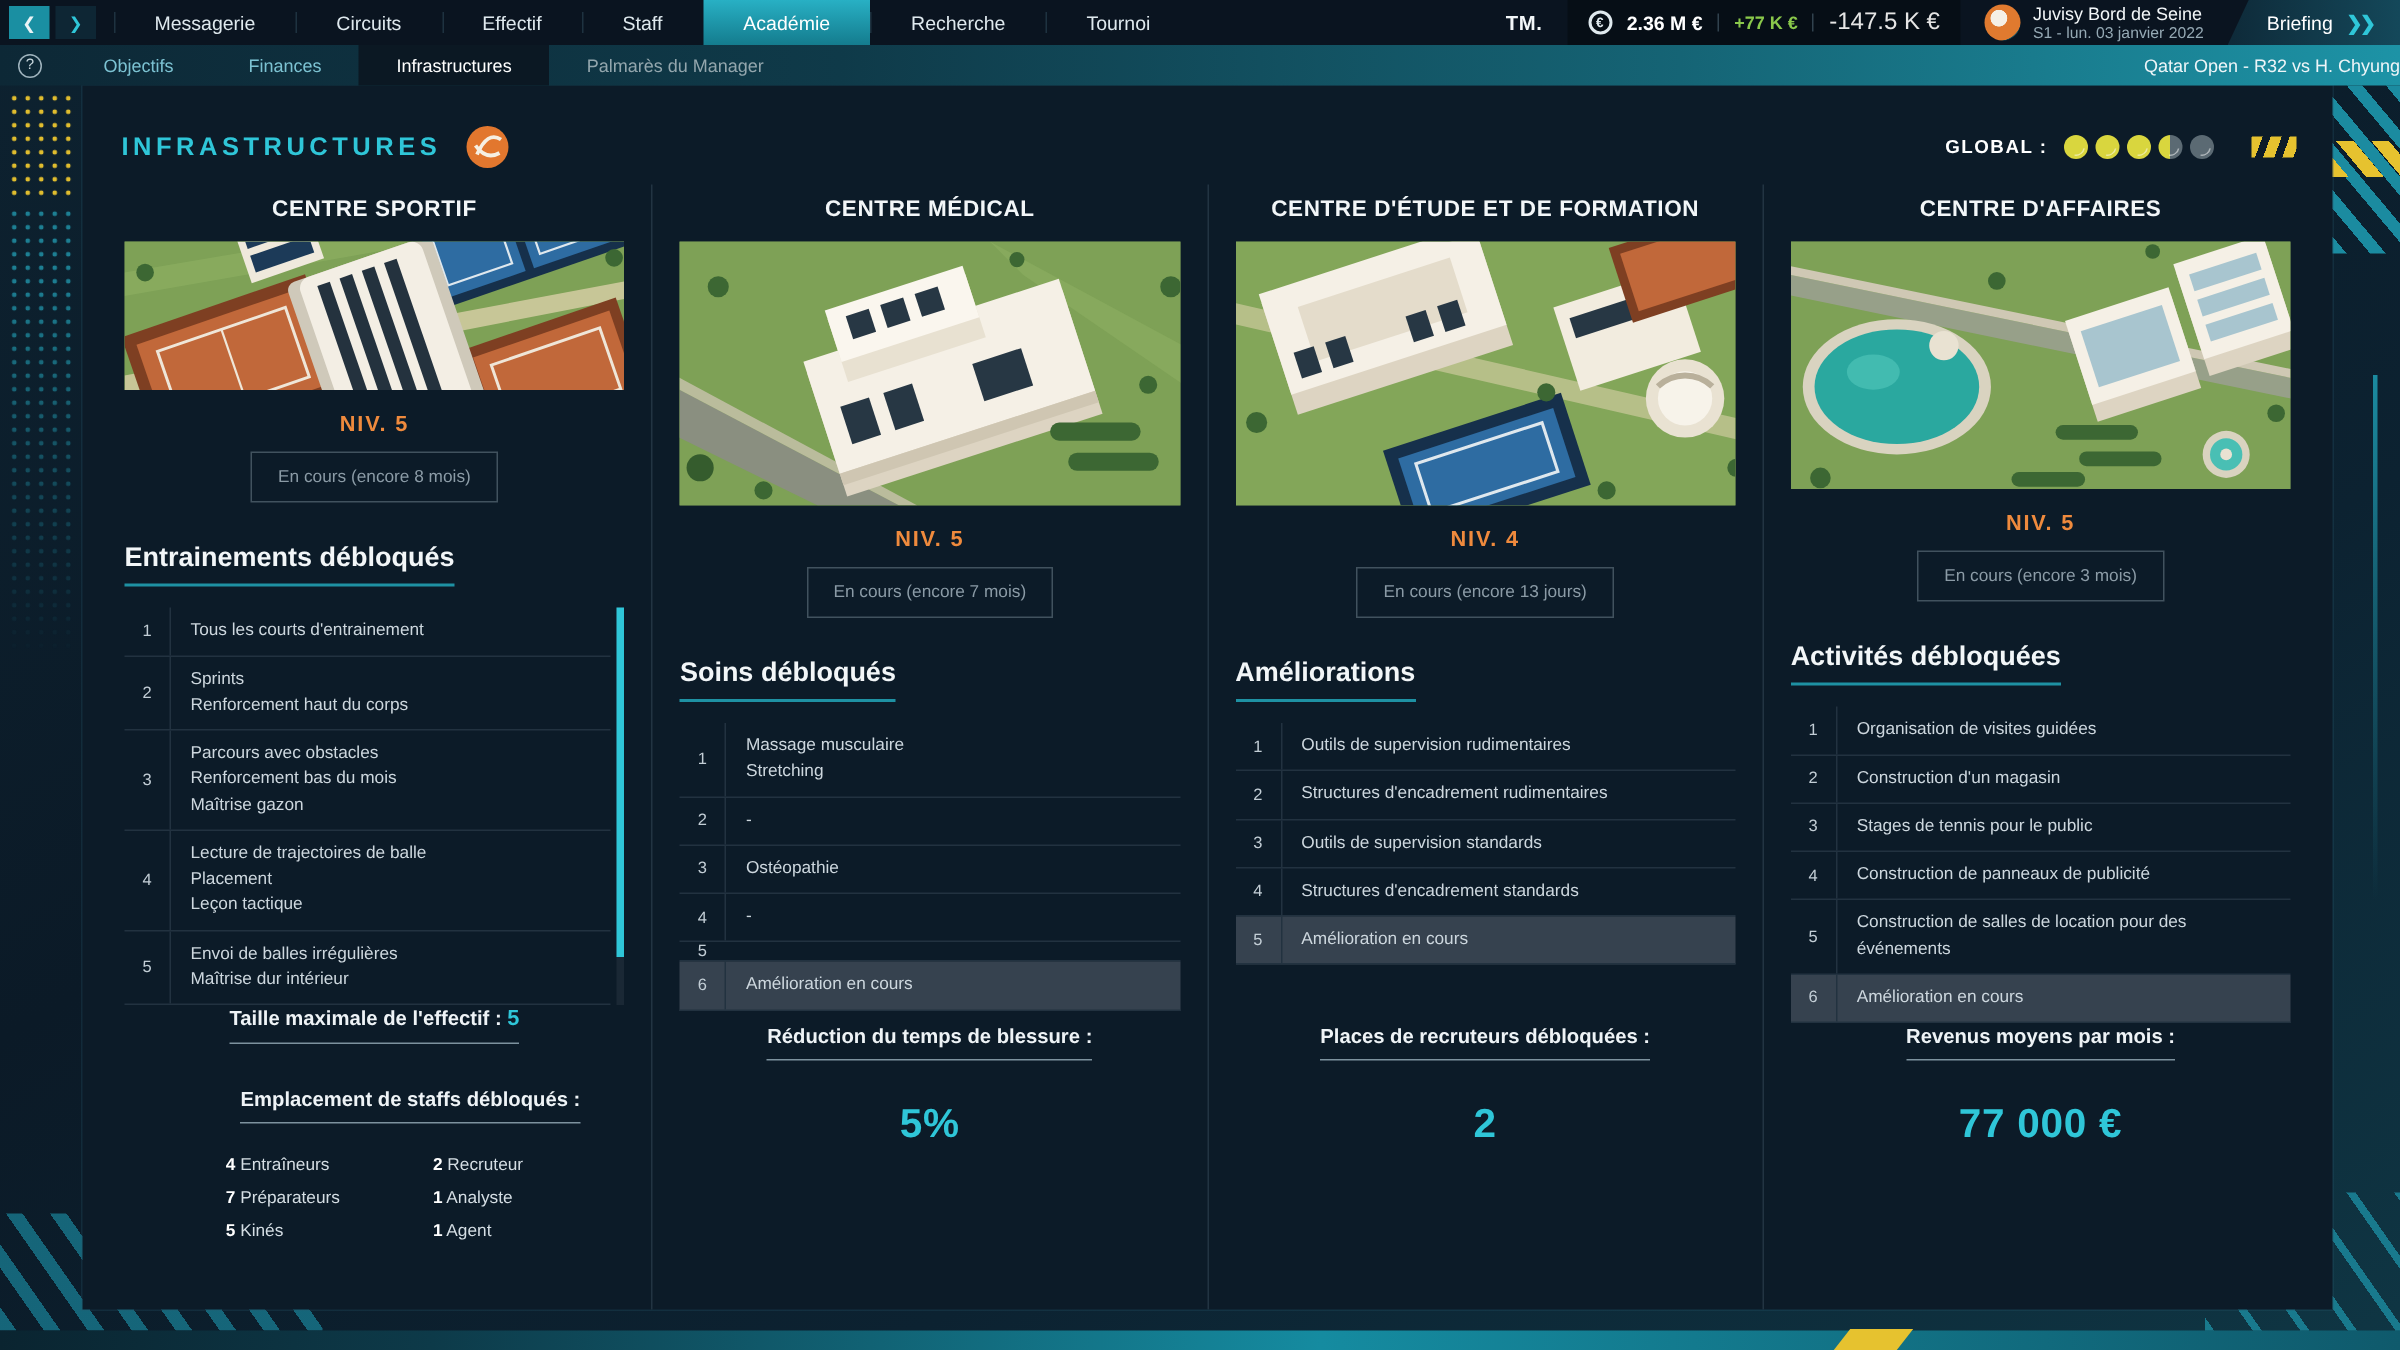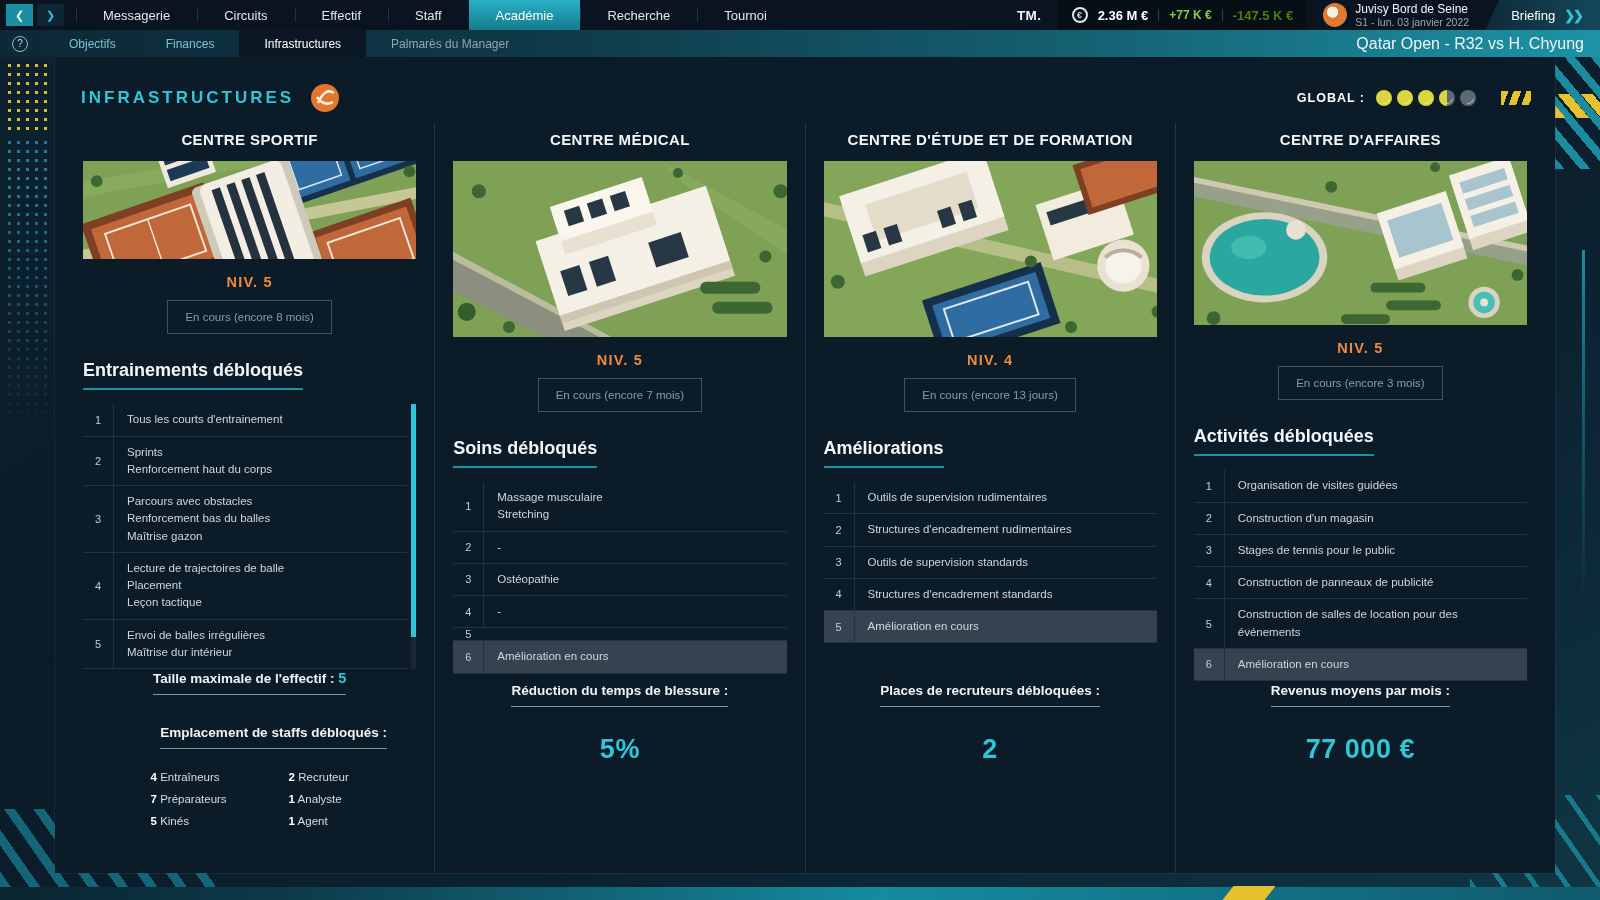--- a/index.html
+++ b/index.html
@@ -16,38 +16,38 @@
   .top-tabs { display:flex; align-items:stretch; }
   .top-tab { display:flex; align-items:center; padding:0 27px; font-size:13px; color:#dfe9ee; position:relative; cursor:pointer; white-space:nowrap; }
   .top-tab:not(.active)::before { content:""; position:absolute; left:0; top:8px; bottom:8px; width:1px; background:#1e3240; }
   .top-tab.active { background:linear-gradient(180deg,#28b0c4,#147c8e); color:#fff; }
   .top-right { margin-left:auto; display:flex; align-items:stretch; }
   .tm-logo { align-self:center; font-weight:bold; font-size:13.5px; color:#f2f6f8; letter-spacing:.5px; margin-right:16px; }
   .finance { display:flex; align-items:center; gap:10px; background:#060e16; padding:0 14px; }
   .coin-icon { width:16px; height:16px; border-radius:50%; border:2px solid #dfe9ee; color:#dfe9ee; font-size:9px; display:flex; align-items:center; justify-content:center; font-weight:bold; }
   .balance { color:#fff; font-weight:bold; font-size:13px; white-space:nowrap; }
   .income { color:#8ac84b; font-size:12px; font-weight:bold; white-space:nowrap; }
-  .expense { color:#4d7c0f; font-size:13px; font-weight:bold; white-space:nowrap; }
+  .expense { color:#e5e5e5; font-size:16px; font-weight:normal; white-space:nowrap; }
   .vsep { width:1px; height:12px; background:#31424e; }
   .club { display:flex; align-items:center; gap:8px; padding:0 16px; cursor:pointer; }
   .club-badge { width:24px; height:24px; border-radius:50%; flex:0 0 24px;
     background: radial-gradient(circle at 40% 38%, #f5f0e6 0 26%, #e07a2f 28% 72%, #17505e 74%); }
   .club-name { font-size:12px; color:#f2f6f8; white-space:nowrap; }
   .club-date { font-size:10.5px; color:#95a9b4; white-space:nowrap; }
   .briefing { display:flex; align-items:center; gap:9px; padding:0 18px 0 26px; background:linear-gradient(90deg,#0e2a39,#14485a); font-size:13px; color:#fff; cursor:pointer; clip-path:polygon(14px 0,100% 0,100% 100%,0 100%);text-align:right; }
   .briefing .chev { color:#2fc6d8; font-weight:bold; letter-spacing:-2px; font-size:13px; }
 
   
   .subbar { position:absolute; top:30px; left:0; right:0; height:27px; display:flex; align-items:stretch; z-index:29;
     background:linear-gradient(90deg,#0d2836 0%,#0f3a49 35%,#156475 70%,#1d93a6 100%); }
   .help-icon { width:16px; height:16px; border-radius:50%; border:1px solid #9fb3bd; color:#c9d8de; font-size:10px; display:flex; align-items:center; justify-content:center; margin:auto 16px auto 12px; cursor:pointer; flex:0 0 16px; }
   .sub-tab { display:flex; align-items:center; padding:0 25px; font-size:12px; color:#7cc2d2; cursor:pointer; white-space:nowrap; }
   .sub-tab.muted { color:#93a6ad; }
   .sub-tab.active { background:#0b1823; color:#fff; }
-  .sub-right { margin-left:auto; display:flex; align-items:center; padding-right:16px; font-size:16px; color:#eef5f8; white-space:nowrap; }
+  .sub-right { margin-left:auto; display:flex; align-items:center; font-size:12px; color:#eef5f8; white-space:nowrap; }
 
   
   .dec { position:absolute; z-index:5; pointer-events:none; }
   .dots-y { left:5px; top:61px; width:46px; height:72px; background-image:radial-gradient(circle,#e0bd2e 1.5px,transparent 1.7px); background-size:9px 9px; }
   .dots-t { left:5px; top:138px; width:46px; height:300px; background-image:radial-gradient(circle,#1d7f93 1.5px,transparent 1.7px); background-size:9px 9px; -webkit-mask-image:linear-gradient(#000 15%,transparent); mask-image:linear-gradient(#000 15%,transparent); }
   .bl-stripes { left:0; bottom:13px; width:215px; height:78px; background:repeating-linear-gradient(55deg,#177287 0 9px,transparent 9px 24px); opacity:.85; }
   .bottom-band { left:0; right:0; bottom:0; height:13px; background:linear-gradient(90deg,#0a2430 0%,#0d3a49 18%,#158ba0 55%,#0f5a6c 100%); }
   .bottom-accent { bottom:0; left:1228px; width:42px; height:14px; background:#e6c22f; transform:skewX(-38deg); }
   .tr-stripes { right:0; top:57px; width:46px; height:112px; background:repeating-linear-gradient(50deg,#1b8ba0 0 8px,transparent 8px 20px); }
   .tr-accent { right:0; top:94px; width:46px; height:24px; background:repeating-linear-gradient(50deg,#e6c22f 0 9px,transparent 9px 18px); }
@@ -252,21 +252,21 @@
                 <div class="row-num">2</div>
                 <div class="row-text">
                   <div>Sprints</div>
                   <div>Renforcement haut du corps</div>
                 </div>
               </div>
               <div class="list-row">
                 <div class="row-num">3</div>
                 <div class="row-text">
                   <div>Parcours avec obstacles</div>
-                  <div>Renforcement bas du balles</div>
+                  <div>Renforcement bas du mois</div>
                   <div>Maîtrise gazon</div>
                 </div>
               </div>
               <div class="list-row">
                 <div class="row-num">4</div>
                 <div class="row-text">
                   <div>Lecture de trajectoires de balle</div>
                   <div>Placement</div>
                   <div>Leçon tactique</div>
                 </div>

